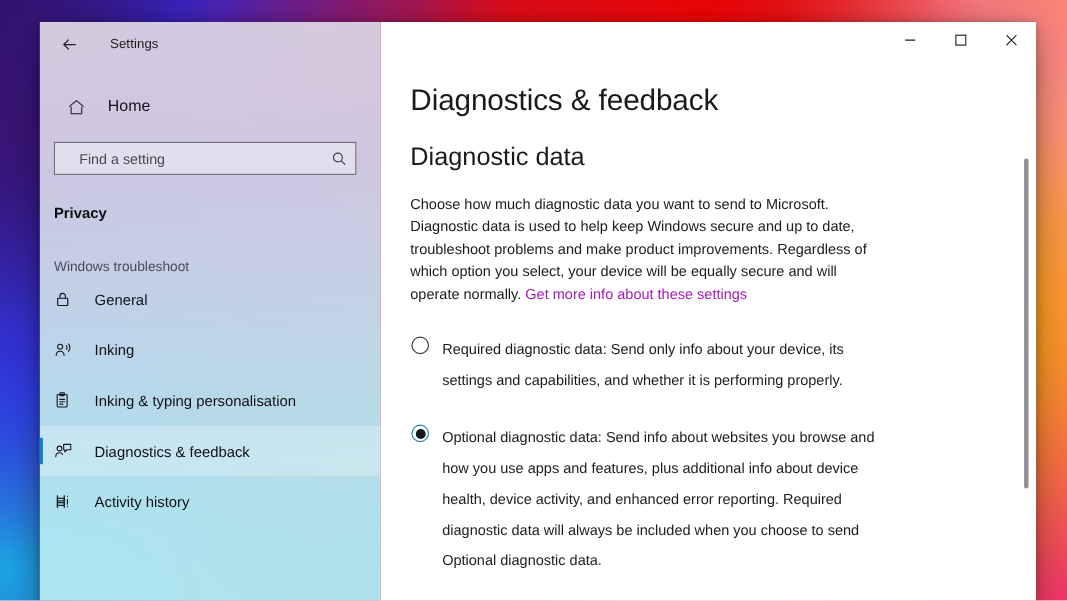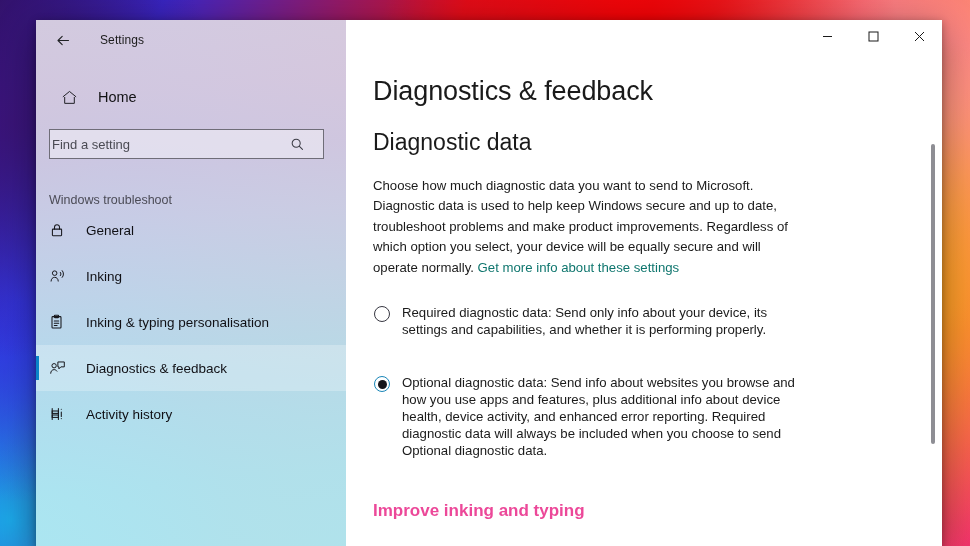--- a/index.html
+++ b/index.html
@@ -95,21 +95,21 @@
     background: rgba(255,255,255,0.42);
     border: 1px solid #6f6d78;
     display: flex;
     align-items: center;
     box-sizing: border-box;
   }
   .search-input {
     border: 0; background: transparent; outline: none;
     font-family: "Liberation Sans", sans-serif;
     font-size: 13px; color: #35353c;
-    padding-left: 2px; width: 228px; height: 26px;
+    padding-left: 22px; width: 228px; height: 26px;
   }
   .search-input::placeholder { color: #4a4a53; opacity: 1; }
   .search-icon { width: 30px; display:flex; align-items:center; justify-content:center; color:#3a3a44; }
 
   .section-title {
     font-size: 13.5px;
     font-weight: bold;
     color: #101014;
     margin: 27px 0 0 13px;
   }
@@ -176,28 +176,28 @@
     margin: 22px 0 0 0;
   }
 
   .para {
     font-size: 13.2px;
     line-height: 20.4px;
     color: #1b1b1b;
     margin: 20px 0 0 0;
     width: 428px;
   }
-  .link { color: #0f766e; text-decoration: none; text-align: center; }
+  .link { color: #a21caf; text-decoration: none; text-align: center; }
 
   .radio-row {
     display: flex;
     margin-top: 26px;
     width: 442px;
   }
-  .radio-row.second { margin-top: 36px; }
+  .radio-row.second { margin-top: 24px; }
   .radio-mark {
     flex: 0 0 20px;
     width: 20px; height: 20px;
     margin-top: 1px;
     position: relative;
   }
   .radio-mark .ring {
     position: absolute;
     left: 1px; top: 1px;
     width: 16px; height: 16px;
@@ -212,21 +212,21 @@
   }
   .radio-mark.on .dot {
     position: absolute;
     left: 5px; top: 5px;
     width: 9px; height: 9px;
     border-radius: 50%;
     background: #15151a;
   }
   .radio-text {
     font-size: 13.2px;
-    line-height: 17px;
+    line-height: 28px;
     color: #1b1b1b;
     margin-left: 9px;
   }
 
   .bottom-head {
     font-size: 17px;
     color: #ec4899;
     margin: 42px 0 0 0;
   }
 
@@ -275,20 +275,21 @@
       <div class="search-wrap">
         <input class="search-input" type="text" placeholder="Find a setting" style="">
         <span class="search-icon">
           <svg width="15" height="15" viewBox="0 0 16 16" fill="none" stroke="currentColor" stroke-width="1.1">
             <circle cx="6.6" cy="6.6" r="4.3"></circle>
             <path d="M9.8 9.8l3.5 3.5" stroke-linecap="round"></path>
           </svg>
         </span>
       </div>
 
+      <div class="section-title">Privacy</div>
 
       <div class="group-header">Windows troubleshoot</div>
 
       <div class="nav-item">
         <span class="nav-icon">
           <svg width="16" height="16" viewBox="0 0 16 16" fill="none" stroke="currentColor" stroke-width="1.05">
             <rect x="3.4" y="7.1" width="9.2" height="6.6" rx="0.6"></rect>
             <path d="M5.5 7.1V5.2a2.5 2.5 0 015 0v1.9" stroke-linecap="round"></path>
           </svg>
         </span>

